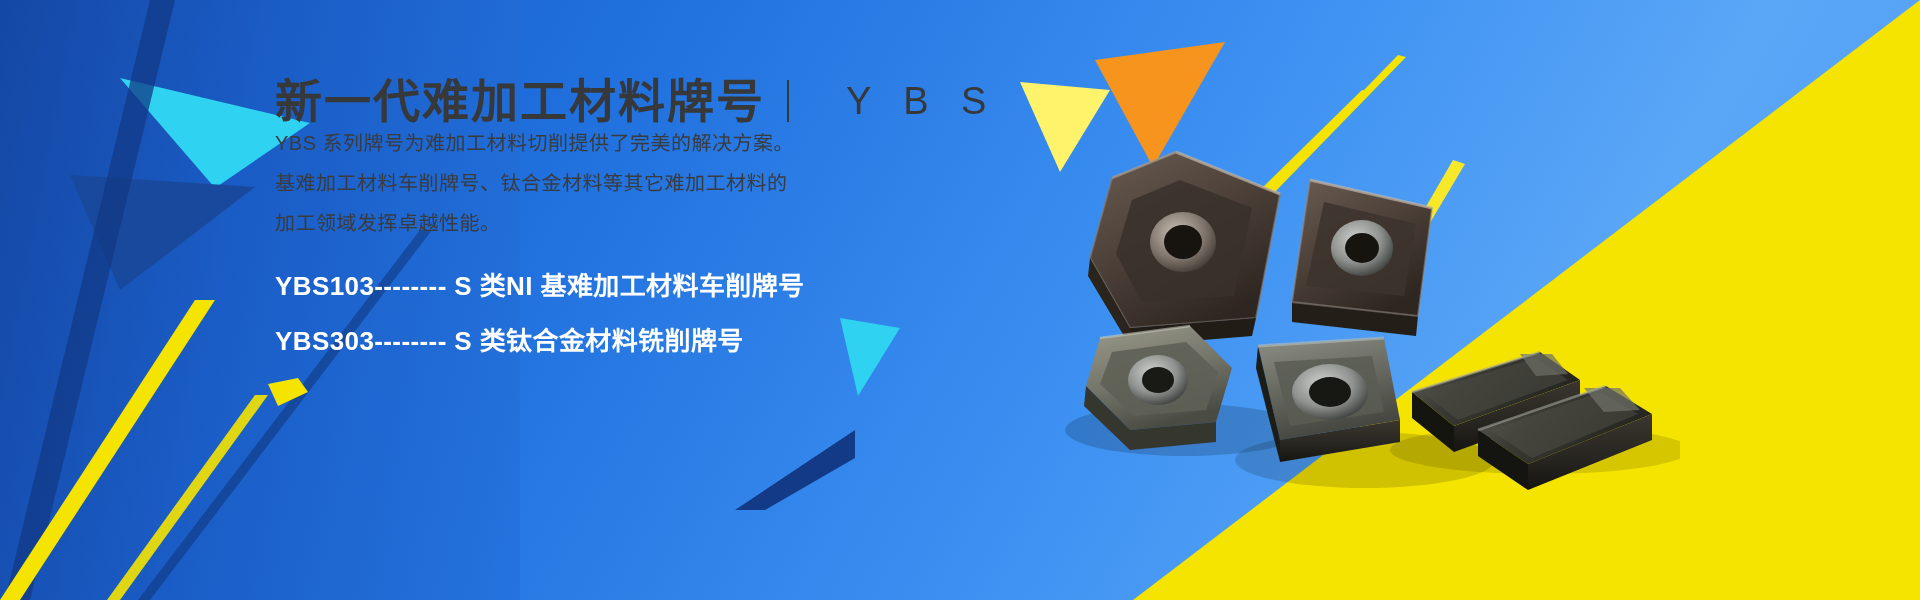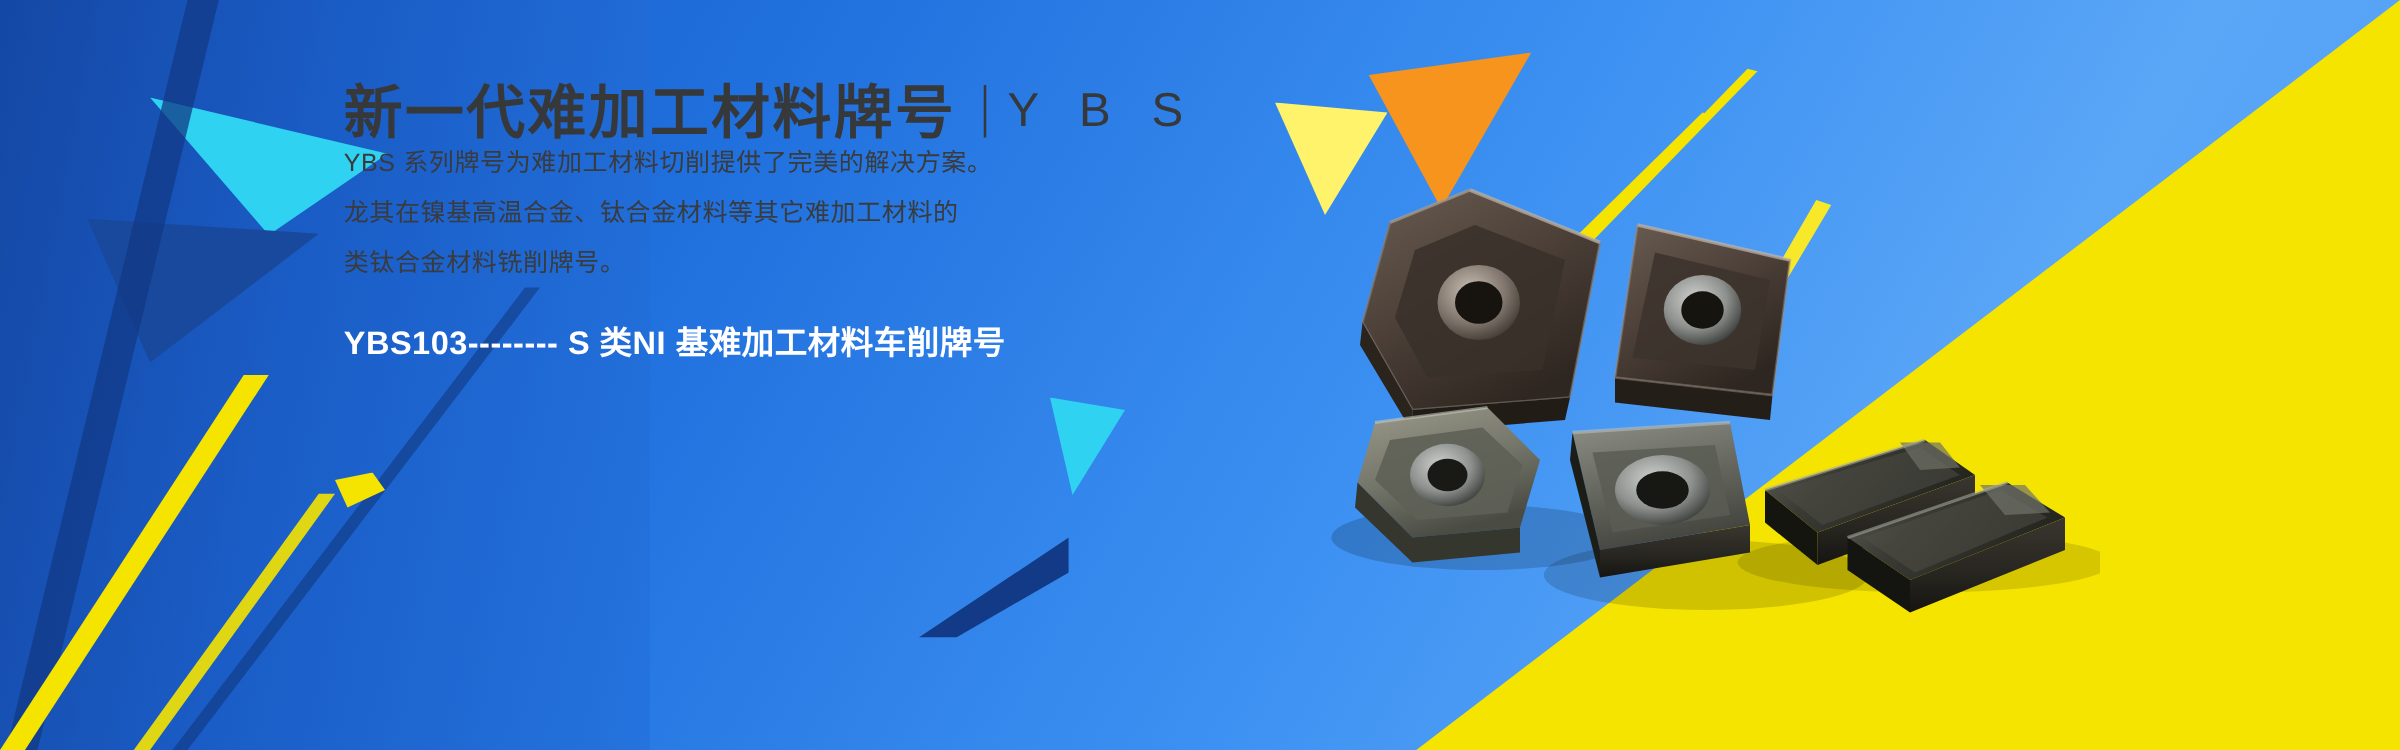--- a/index.html
+++ b/index.html
@@ -26,33 +26,33 @@
   .bg-yellow{
     position:absolute;inset:0;
     background:#f5e400;
     clip-path:polygon(1133px 600px, 1920px 0px, 1920px 600px);
   }
 
   
   .shape{position:absolute;}
 
   
-  .copy{position:absolute;left:275px;top:58px;width:780px;}
+  .copy{position:absolute;left:275px;top:70px;width:780px;}
   .title-row{display:flex;align-items:center;height:62px;}
   .title-cn{
     font-size:47px;font-weight:700;color:#37383a;
     letter-spacing:2px;line-height:1;white-space:nowrap;
   }
   .title-sep{
     width:2px;height:42px;background:#37383a;
     margin:0 17px 0 22px;flex:0 0 auto;
   }
   .title-en{
     font-size:38px;font-weight:400;color:#37383a;
-    letter-spacing:11px;line-height:1;white-space:nowrap;
+    letter-spacing:11px;line-height:1;white-space:nowrap;margin-left:40px;
   }
 
   .para{}
   .para p{
     margin:0 0 17px 0;
     font-size:20px;font-weight:500;color:#3a3b3d;
     letter-spacing:.5px;line-height:1.15;white-space:nowrap;
   }
 
   .skus{margin-top:37px;}
@@ -125,26 +125,27 @@
   <div class="copy">
 
     <div class="title-row">
       <span class="title-cn">新一代难加工材料牌号</span>
       <span class="title-sep"></span>
       <span class="title-en">Y B S</span>
     </div>
 
     <div class="para">
       <p>YBS 系列牌号为难加工材料切削提供了完美的解决方案。</p>
-      <p>龙其在镍基高温合金、钛合金材料等其它难加工材料的</p>
-      <p>类钛合金材料铣削牌号。</p>
+      <p>基难加工材料车削牌号、钛合金材料等其它难加工材料的</p>
+      <p>加工领域发挥卓越性能。</p>
     </div>
 
     <div class="skus">
       <p>YBS103-------- S 类NI 基难加工材料车削牌号</p>
+      <p>YBS303-------- S 类钛合金材料铣削牌号</p>
     </div>
 
   </div>
 
   <div class="inserts">
     <svg width="700" height="420" viewBox="0 0 700 420">
       <defs>
         <linearGradient id="gMetalTop" x1="0" y1="0" x2="0.3" y2="1">
           <stop offset="0%" stop-color="#8d8f86"></stop>
           <stop offset="45%" stop-color="#6c6e66"></stop>

